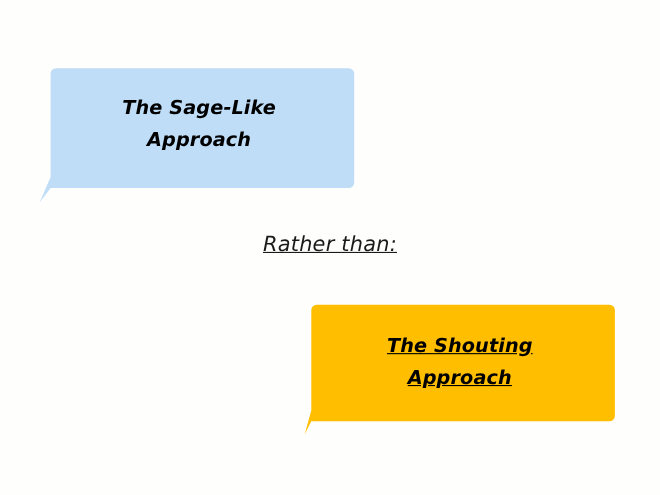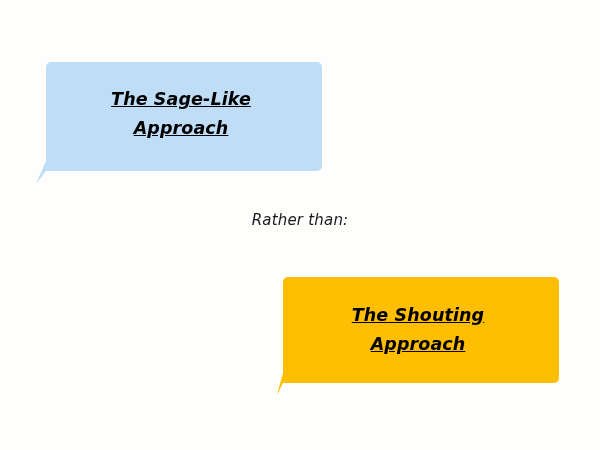--- a/index.html
+++ b/index.html
@@ -49,21 +49,20 @@
 
   
   #bubble-sage {
     left: 36px;
     top: 62px;
     width: 290px;
     height: 126px;
   }
   #bubble-sage .bubble-text {
     top: 23px;
-    text-decoration: underline;
   }
 
   
   #bubble-shouting {
     left: 273px;
     top: 277px;
     width: 290px;
     height: 122px;
   }
   #bubble-shouting .bubble-text {
@@ -72,24 +71,25 @@
 
   
   #rather-than {
     position: absolute;
     left: 0;
     top: 211px;
     width: 600px;
     text-align: center;
     font-style: italic;
     font-weight: normal;
-    font-size: 15px;
+    font-size: 19px;
     color: #1a1a1a;
     letter-spacing: 0.2px;
     user-select: none;
+    text-decoration: underline;
   }
 </style>
 </head>
 <body style="background: rgb(254, 254, 253);">
 
 <div class="slide" style="background: rgb(254, 254, 253);">
 
   <div class="bubble" id="bubble-sage">
     <svg width="290" height="126" viewBox="0 0 290 126">
       <path id="sage-shape" d="M 10 109

